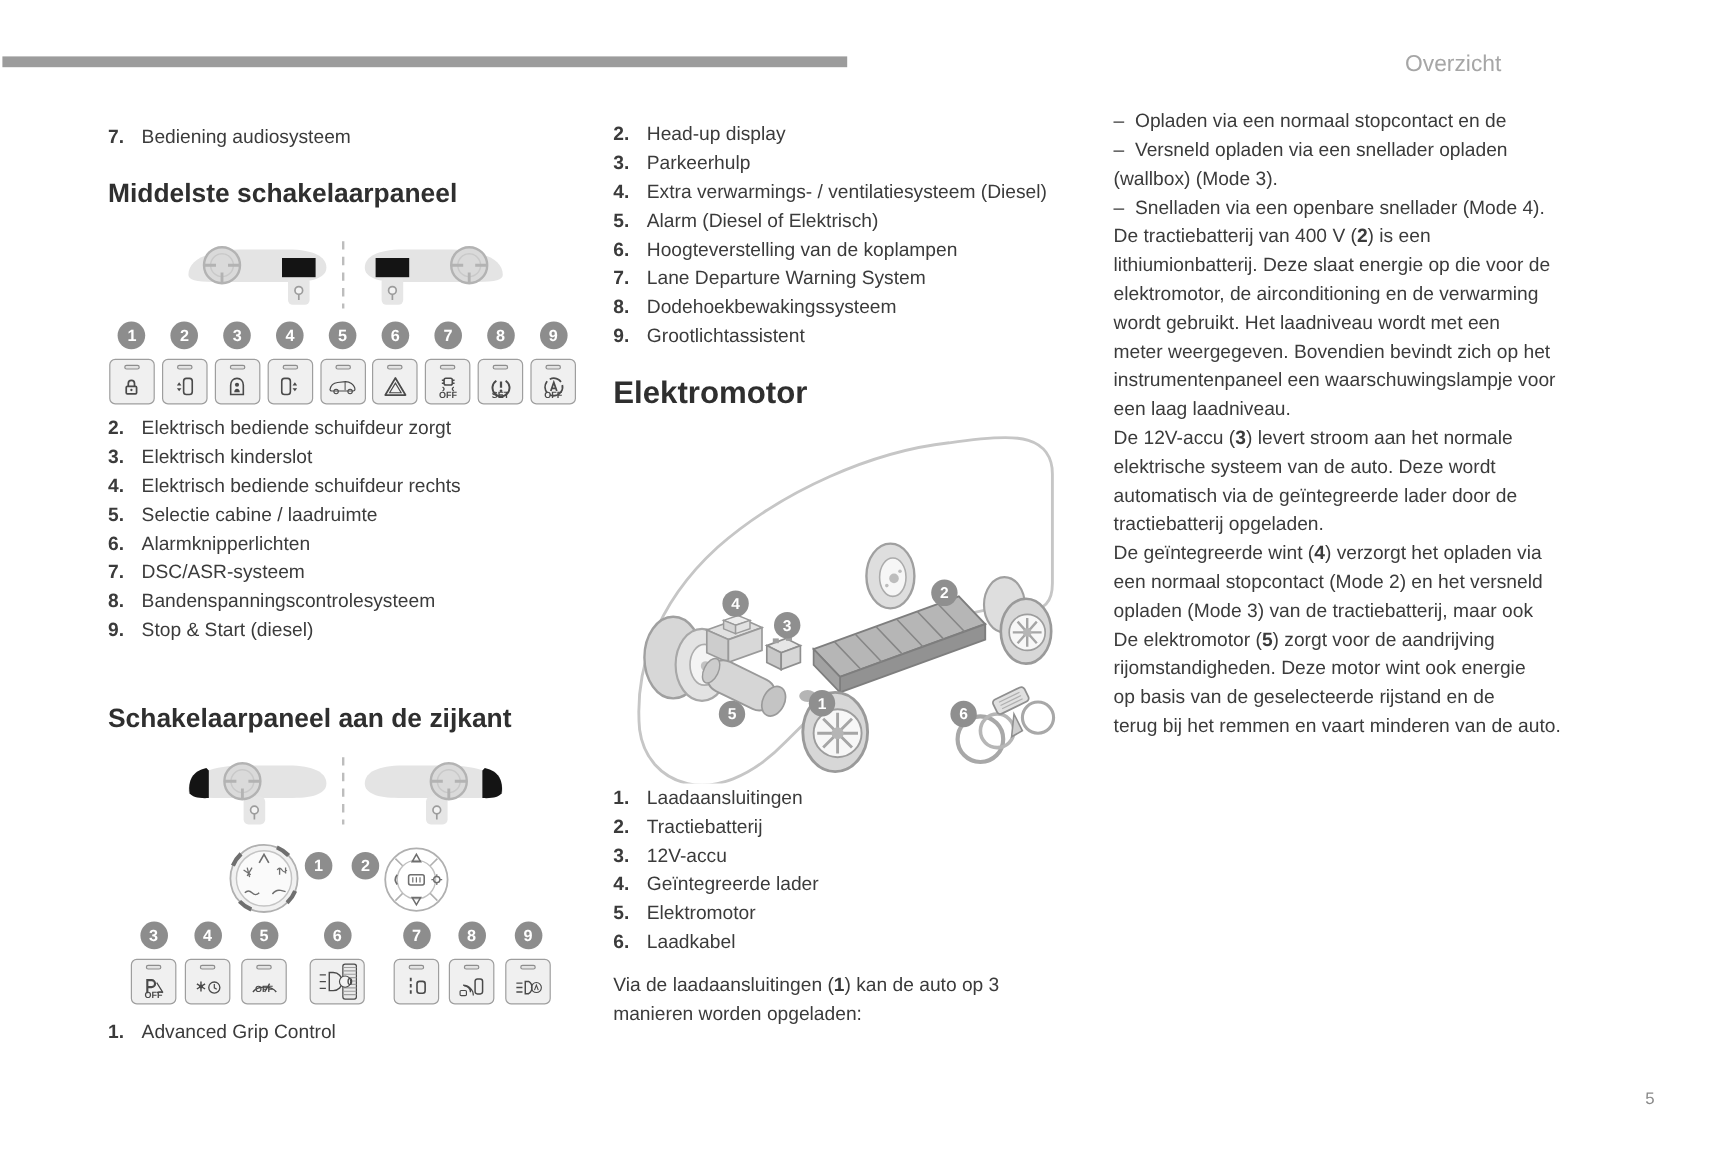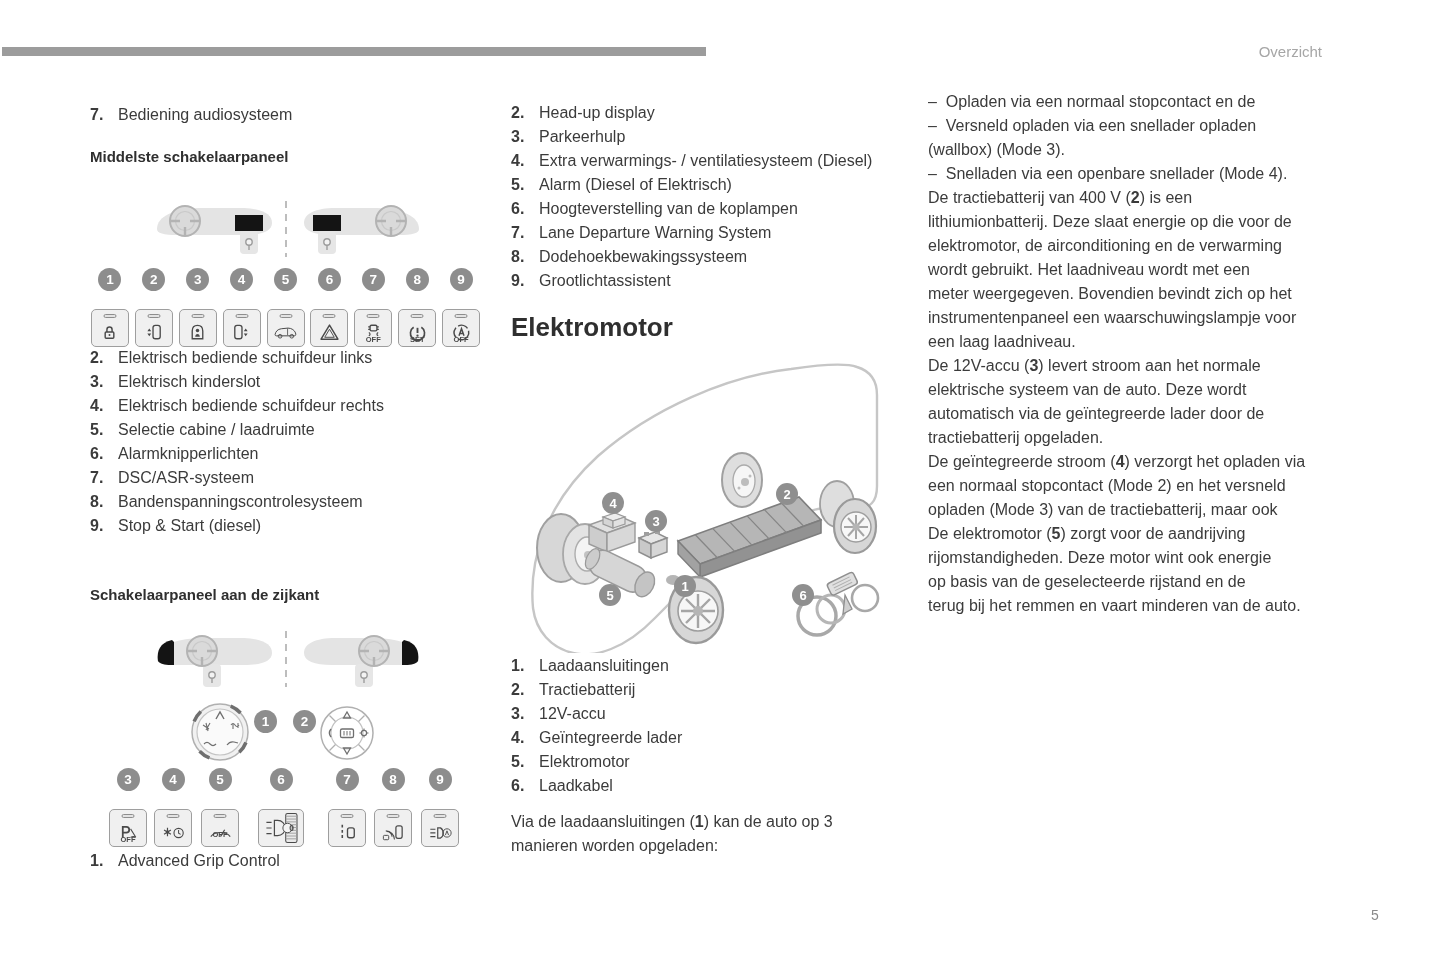--- a/index.html
+++ b/index.html
@@ -1,33 +1,33 @@
 <!DOCTYPE html>
 <html><head>
 <meta charset="utf-8">
 <style>
   html,body{margin:0;padding:0}
   body{width:1445px;height:964px;background:#ffffff;position:relative;overflow:hidden;
        font-family:"Liberation Sans",sans-serif;color:#3b3b3b;}
   
   .topbar{position:absolute;left:2px;top:47px;width:704px;height:9px;background:#9c9c9c}
-  .pghead{position:absolute;left:1100px;top:43px;width:222px;text-align:right;
-          font-size:15px;color:#a6a6a6}
+  .pghead{position:absolute;left:1100px;top:43px;width:222px;text-align:center;
+          font-size:19px;color:#a6a6a6}
   .pgnum{position:absolute;left:1360px;top:907px;width:30px;text-align:center;
          font-size:14px;color:#8a8a8a}
   
   .col1{position:absolute;left:90px;top:96px;width:400px;height:820px}
   .col2{position:absolute;left:511px;top:96px;width:425px;height:820px}
   .col3{position:absolute;left:928px;top:90px;width:404px}
   
   .li{line-height:24px;font-size:16px;white-space:nowrap}
   .num{display:inline-block;width:28px;font-weight:bold}
   .tline{line-height:24px;font-size:16px;white-space:pre}
   .b{font-weight:bold}
-  .h2{font-size:15px;font-weight:bold;color:#2f2f2f;white-space:nowrap}
+  .h2{font-size:22px;font-weight:bold;color:#2f2f2f;white-space:nowrap}
   .h1{font-size:26px;font-weight:bold;color:#2f2f2f;white-space:nowrap}
   
   .c1-item7{position:absolute;left:0;top:7px}
   .c1-hA{position:absolute;left:0;top:52px}
   .c1-dashA{position:absolute;left:57px;top:102px}
   .c1-rowA{position:absolute;left:-2px;top:172px;display:grid;grid-template-columns:repeat(9,43.9px)}
   .c1-listA{position:absolute;left:0;top:250px}
   .c1-hB{position:absolute;left:0;top:490px}
   .c1-dashB{position:absolute;left:57px;top:532px}
   .c1-dialrow{position:absolute;left:0;top:604px;width:400px;height:66px}
@@ -42,21 +42,21 @@
   
   .cell{display:flex;flex-direction:column;align-items:center}
   .c1-rowB .cell:nth-child(1){left:16px}.c1-rowB .cell:nth-child(2){left:61px}
   .c1-rowB .cell:nth-child(3){left:108px}.c1-rowB .cell:nth-child(4){left:169px}
   .c1-rowB .cell:nth-child(5){left:235px}.c1-rowB .cell:nth-child(6){left:281px}
   .c1-rowB .cell:nth-child(7){left:328px}
   .c1-rowB .cell{position:absolute;width:44px}
   .badge{width:23px;height:23px;border-radius:50%;background:#8d8d8d;color:#fff;
          font-size:13.5px;font-weight:bold;display:flex;align-items:center;justify-content:center;flex:0 0 auto}
   .btn{width:38px;height:38px;background:#f0f0f0;border:1.5px solid #9e9e9e;border-radius:5px;
-       position:relative;margin-top:18px;box-sizing:border-box}
+       position:relative;margin-top:8px;box-sizing:border-box}
   .ind{position:absolute;top:4px;left:50%;transform:translateX(-50%);width:13px;height:4px;
        border:1px solid #8d8d8d;border-radius:2px;background:#e3e3e3;box-sizing:border-box}
   .gwrap{position:absolute;top:9px;left:0;right:0;bottom:1px;display:flex;align-items:center;justify-content:center}
   .gwrap svg{width:25px;height:23px}
   .sub{position:absolute;bottom:2px;left:0;right:0;text-align:center;font-size:7.5px;
        font-weight:bold;color:#4a4a4a;line-height:8px}
   .btn[data-icon="headlight-leveling-icon"]{width:46px}
   .btn[data-icon="headlight-leveling-icon"] .gwrap{top:2px;bottom:2px}
   .btn[data-icon="headlight-leveling-icon"] .gwrap svg{width:40px;height:32px}
   .btn[data-icon="headlight-leveling-icon"] .sub{left:auto;right:9px;bottom:14px;font-size:8.5px}
@@ -221,21 +221,21 @@
               <circle cx="12" cy="10" r="7" stroke="#4a4a4a" fill="none" stroke-width="1.4" stroke-dasharray="10 2.6" transform="rotate(35 12 10)"></circle>
               <path d="M9.6 13.2L12 6.4l2.4 6.8M10.5 11h3" stroke="#4a4a4a" fill="none" stroke-width="1.4"></path>
             </svg>
           </span>
           <span class="sub">OFF</span>
         </div>
       </div>
     </div>
 
   <div class="c1-listA">
-      <div class="li"><span class="num">2.</span><span class="lbl">Elektrisch bediende schuifdeur links</span></div>
+      <div class="li"><span class="num">2.</span><span class="lbl">Elektrisch bediende schuifdeur zorgt</span></div>
       <div class="li"><span class="num">3.</span><span class="lbl">Elektrisch kinderslot</span></div>
       <div class="li"><span class="num">4.</span><span class="lbl">Elektrisch bediende schuifdeur rechts</span></div>
       <div class="li"><span class="num">5.</span><span class="lbl">Selectie cabine / laadruimte</span></div>
       <div class="li"><span class="num">6.</span><span class="lbl">Alarmknipperlichten</span></div>
       <div class="li"><span class="num">7.</span><span class="lbl">DSC/ASR-systeem</span></div>
       <div class="li"><span class="num">8.</span><span class="lbl">Bandenspanningscontrolesysteem</span></div>
       <div class="li"><span class="num">9.</span><span class="lbl">Stop &amp; Start (diesel)</span></div>
     </div>
 
   <div class="c1-hB h2">Schakelaarpaneel aan de zijkant</div>
@@ -539,20 +539,20 @@
     <div class="tline"><span>lithiumionbatterij. Deze slaat energie op die voor de</span></div>
     <div class="tline"><span>elektromotor, de airconditioning en de verwarming</span></div>
     <div class="tline"><span>wordt gebruikt. Het laadniveau wordt met een</span></div>
     <div class="tline"><span>meter weergegeven. Bovendien bevindt zich op het</span></div>
     <div class="tline"><span>instrumentenpaneel een waarschuwingslampje voor</span></div>
     <div class="tline"><span>een laag laadniveau.</span></div>
     <div class="tline"><span>De 12V-accu (</span><span class="b">3</span><span>) levert stroom aan het normale</span></div>
     <div class="tline"><span>elektrische systeem van de auto. Deze wordt</span></div>
     <div class="tline"><span>automatisch via de geïntegreerde lader door de</span></div>
     <div class="tline"><span>tractiebatterij opgeladen.</span></div>
-    <div class="tline"><span>De geïntegreerde stroom (</span><span class="b">4</span><span>) verzorgt het opladen via</span></div>
+    <div class="tline"><span>De geïntegreerde wint (</span><span class="b">4</span><span>) verzorgt het opladen via</span></div>
     <div class="tline"><span>een normaal stopcontact (Mode 2) en het versneld</span></div>
     <div class="tline"><span>opladen (Mode 3) van de tractiebatterij, maar ook</span></div>
     <div class="tline"><span>De elektromotor (</span><span class="b">5</span><span>) zorgt voor de aandrijving</span></div>
     <div class="tline"><span>rijomstandigheden. Deze motor wint ook energie</span></div>
     <div class="tline"><span>op basis van de geselecteerde rijstand en de</span></div>
     <div class="tline"><span>terug bij het remmen en vaart minderen van de auto.</span></div>
   </div>
 
 </body></html>

